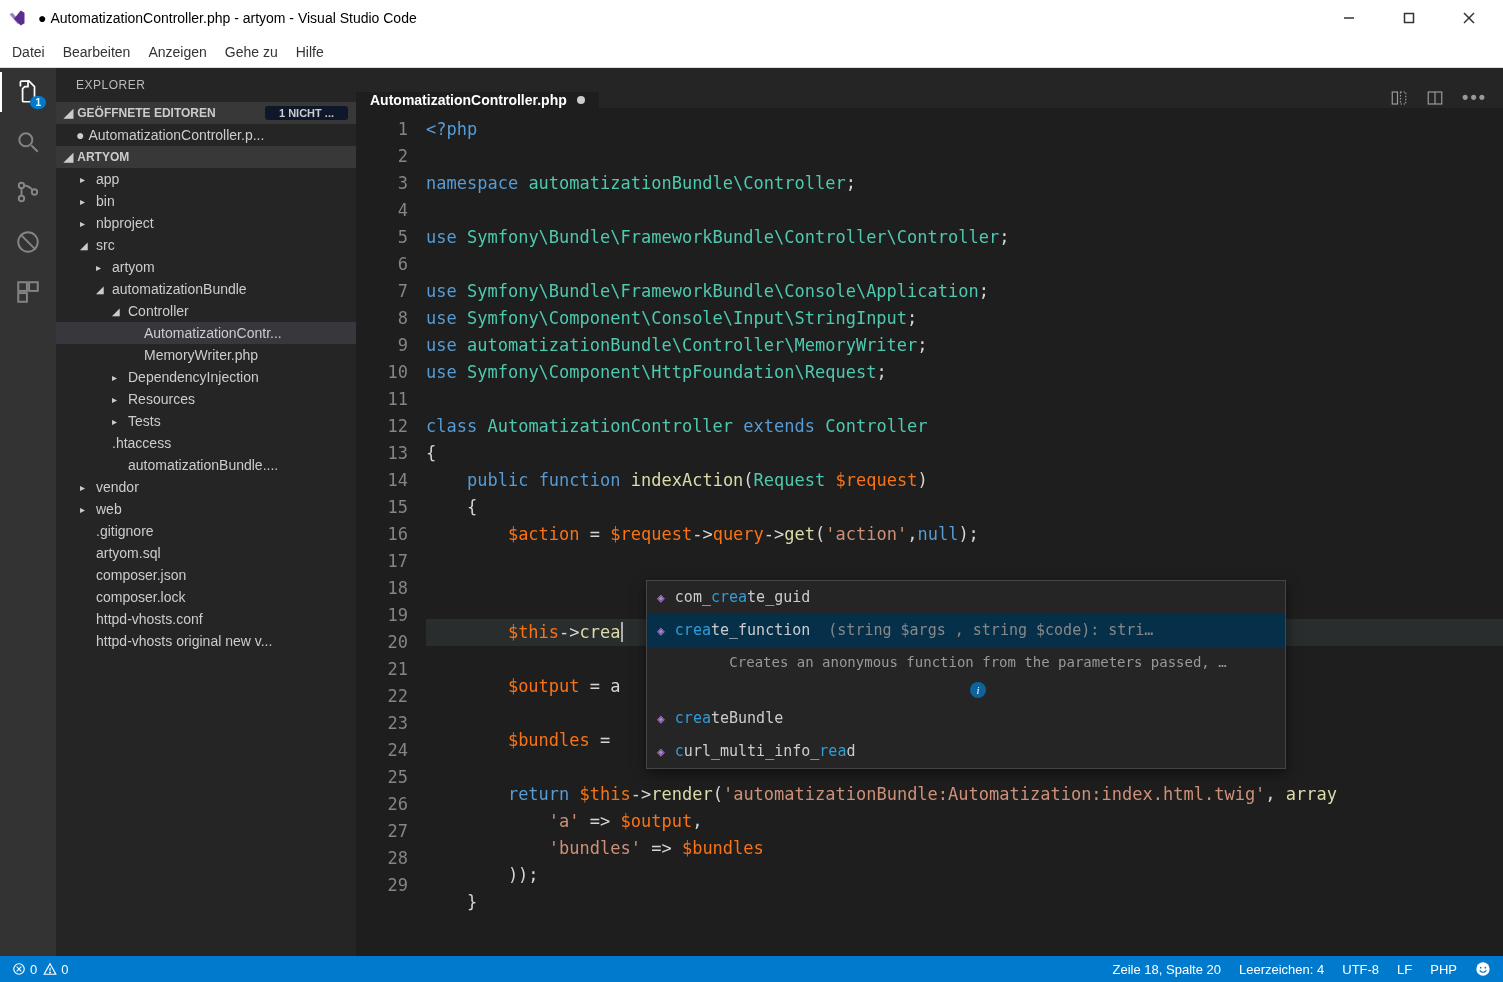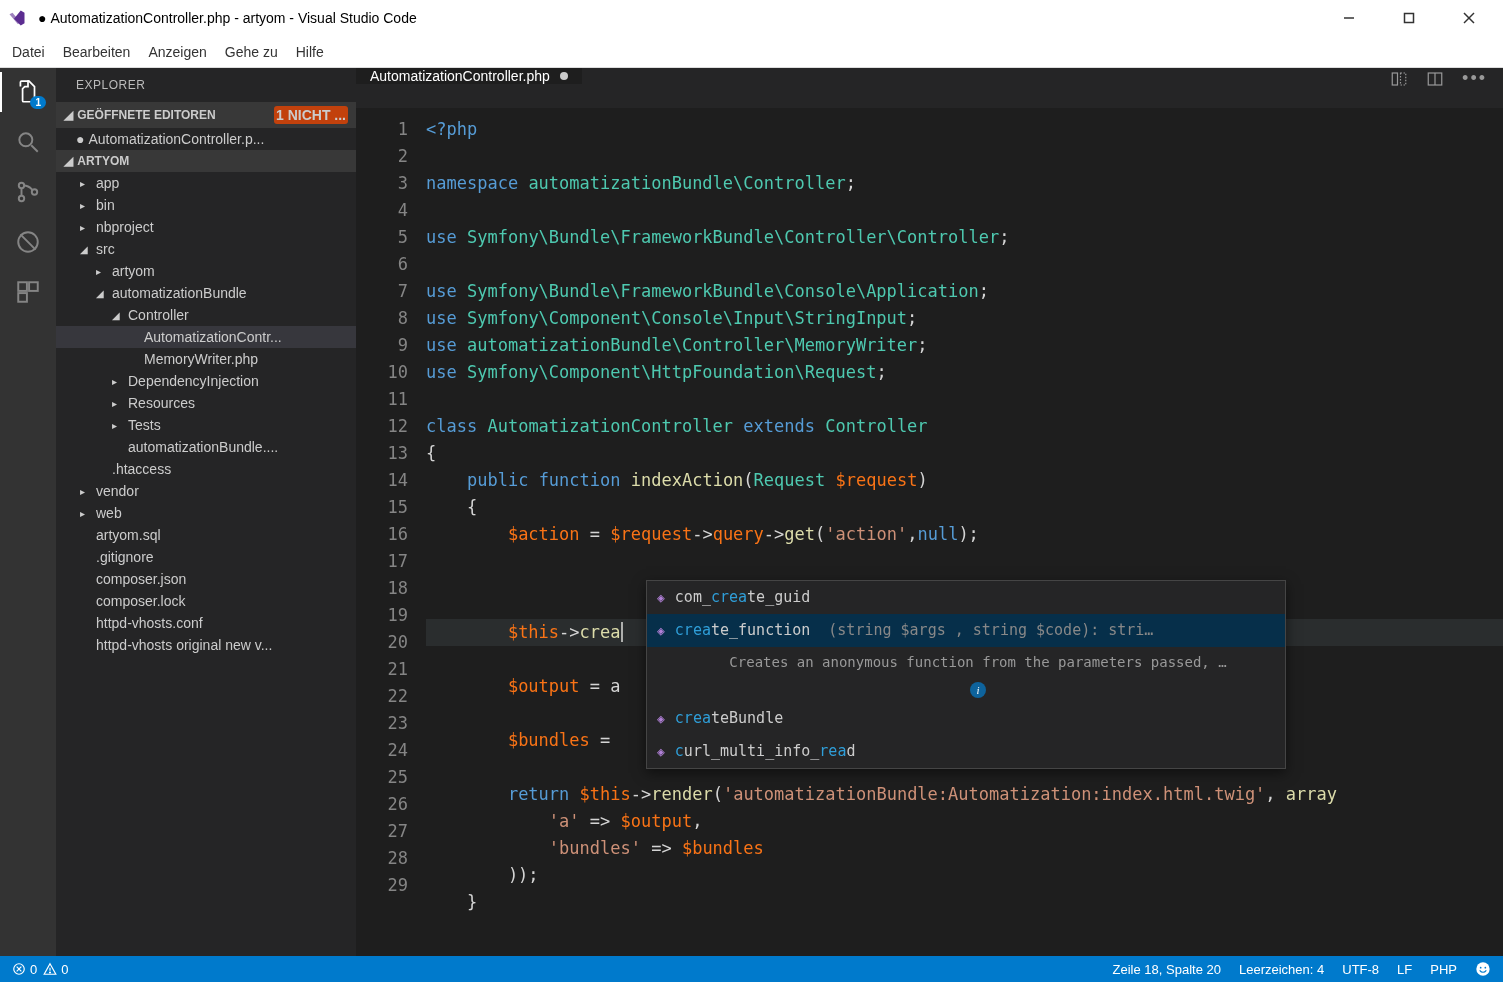--- a/index.html
+++ b/index.html
@@ -13,32 +13,32 @@
   .menubar span { cursor: default; }
   .main { display:flex; height: calc(982px - 36px - 32px - 26px); background:#1e1e1e; }
   .activitybar { width: 56px; background:#333333; display:flex; flex-direction:column; align-items:center; padding-top:10px; gap:22px; }
   .activity-icon { width:28px; height:28px; color:#858585; display:flex; align-items:center; justify-content:center; position:relative;}
   .activity-icon.active { color:#fff; }
   .activity-icon.active::before { content:''; position:absolute; left:-14px; top:-6px; bottom:-6px; width:2px; background:#fff;}
   .badge { position:absolute; bottom:-3px; right:-4px; background:#007acc; color:#fff; border-radius:8px; font-size:10px; padding:1px 5px; font-weight:bold;}
   .sidebar { width: 300px; background:#252526; color:#ccc; font-size:14px; display:flex; flex-direction:column; }
   .sidebar-title { padding:10px 20px; font-size:12px; color:#bbb; letter-spacing:0.5px; }
   .section-hdr { background:#383838; padding:4px 8px; font-size:12px; font-weight:bold; color:#ccc; display:flex; align-items:center; gap:4px;}
-  .section-hdr .badge-txt { margin-left:auto; background:#c2410c; color:#ccc; font-size:14px; padding:1px 2px; border-radius:3px; white-space:nowrap;}
+  .section-hdr .badge-txt { margin-left:auto; background:#0f172a; color:#ccc; font-size:11px; padding:1px 14px; border-radius:3px; white-space:nowrap;}
   .tree { flex:1; overflow:auto; }
   .tree-item { padding:3px 0 3px 12px; display:flex; align-items:center; gap:4px; white-space:nowrap; overflow:hidden; text-overflow:ellipsis; font-size:14px; color:#ccc;}
   .tree-item.open-editor { padding-left:20px; }
   .tree-item.selected { background:#37373d; }
   .tree-item .chev { width:12px; display:inline-block; color:#ccc; font-size:10px;}
   .indent1 { padding-left: 24px; }
   .indent2 { padding-left: 40px; }
   .indent3 { padding-left: 56px; }
   .indent4 { padding-left: 72px; }
   .editor-area { flex:1; background:#1e1e1e; display:flex; flex-direction:column; position:relative;}
-  .tabs { height:40px; background:#252526; display:flex; align-items:flex-start; }
+  .tabs { height:40px; background:#252526; display:flex; align-items:flex-end;font-weight:bold; }
   .tab { background:#1e1e1e; color:#fff; display:flex; align-items:center; padding:0 14px; font-size:14px; gap:10px;}
   .tab .dirty { width:8px;height:8px;border-radius:50%;background:#ccc;}
   .tab-actions { margin-left:auto; display:flex; align-items:center; gap:18px; padding:0 16px; color:#999;}
   .code-area { flex:1; display:flex; font-family:"Consolas",monospace; font-size:17px; overflow:hidden;}
   .gutter { width:70px; text-align:right; color:#858585; padding:8px 18px 0 0; line-height:27px; background:#1e1e1e;}
   .gutter .ln { height:27px; }
   .code { flex:1; padding:8px 0 0 0; line-height:27px; color:#d4d4d4; position:relative;}
   .cl { height:27px; white-space:pre;}
   .cl.current { background:#2a2d2e;margin-top:44px; }
   .kw { color:#569cd6;}
@@ -199,43 +199,43 @@
           <span>DependencyInjection</span>
         </div>
         <div class="tree-item indent3">
           <span class="chev">▸</span>
           <span>Resources</span>
         </div>
         <div class="tree-item indent3">
           <span class="chev">▸</span>
           <span>Tests</span>
         </div>
+        <div class="tree-item indent2">
+          <span class="chev"></span>
+          <span>.htaccess</span>
+        </div>
         <div class="tree-item indent3">
           <span class="chev"></span>
           <span>automatizationBundle....</span>
         </div>
-        <div class="tree-item indent2">
-          <span class="chev"></span>
-          <span>.htaccess</span>
-        </div>
         <div class="tree-item indent1">
           <span class="chev">▸</span>
           <span>vendor</span>
         </div>
         <div class="tree-item indent1">
           <span class="chev">▸</span>
           <span>web</span>
         </div>
         <div class="tree-item indent1">
           <span class="chev"></span>
+          <span>.gitignore</span>
+        </div>
+        <div class="tree-item indent1">
+          <span class="chev"></span>
           <span>artyom.sql</span>
-        </div>
-        <div class="tree-item indent1">
-          <span class="chev"></span>
-          <span>.gitignore</span>
         </div>
         <div class="tree-item indent1">
           <span class="chev"></span>
           <span>composer.json</span>
         </div>
         <div class="tree-item indent1">
           <span class="chev"></span>
           <span>composer.lock</span>
         </div>
         <div class="tree-item indent1">

